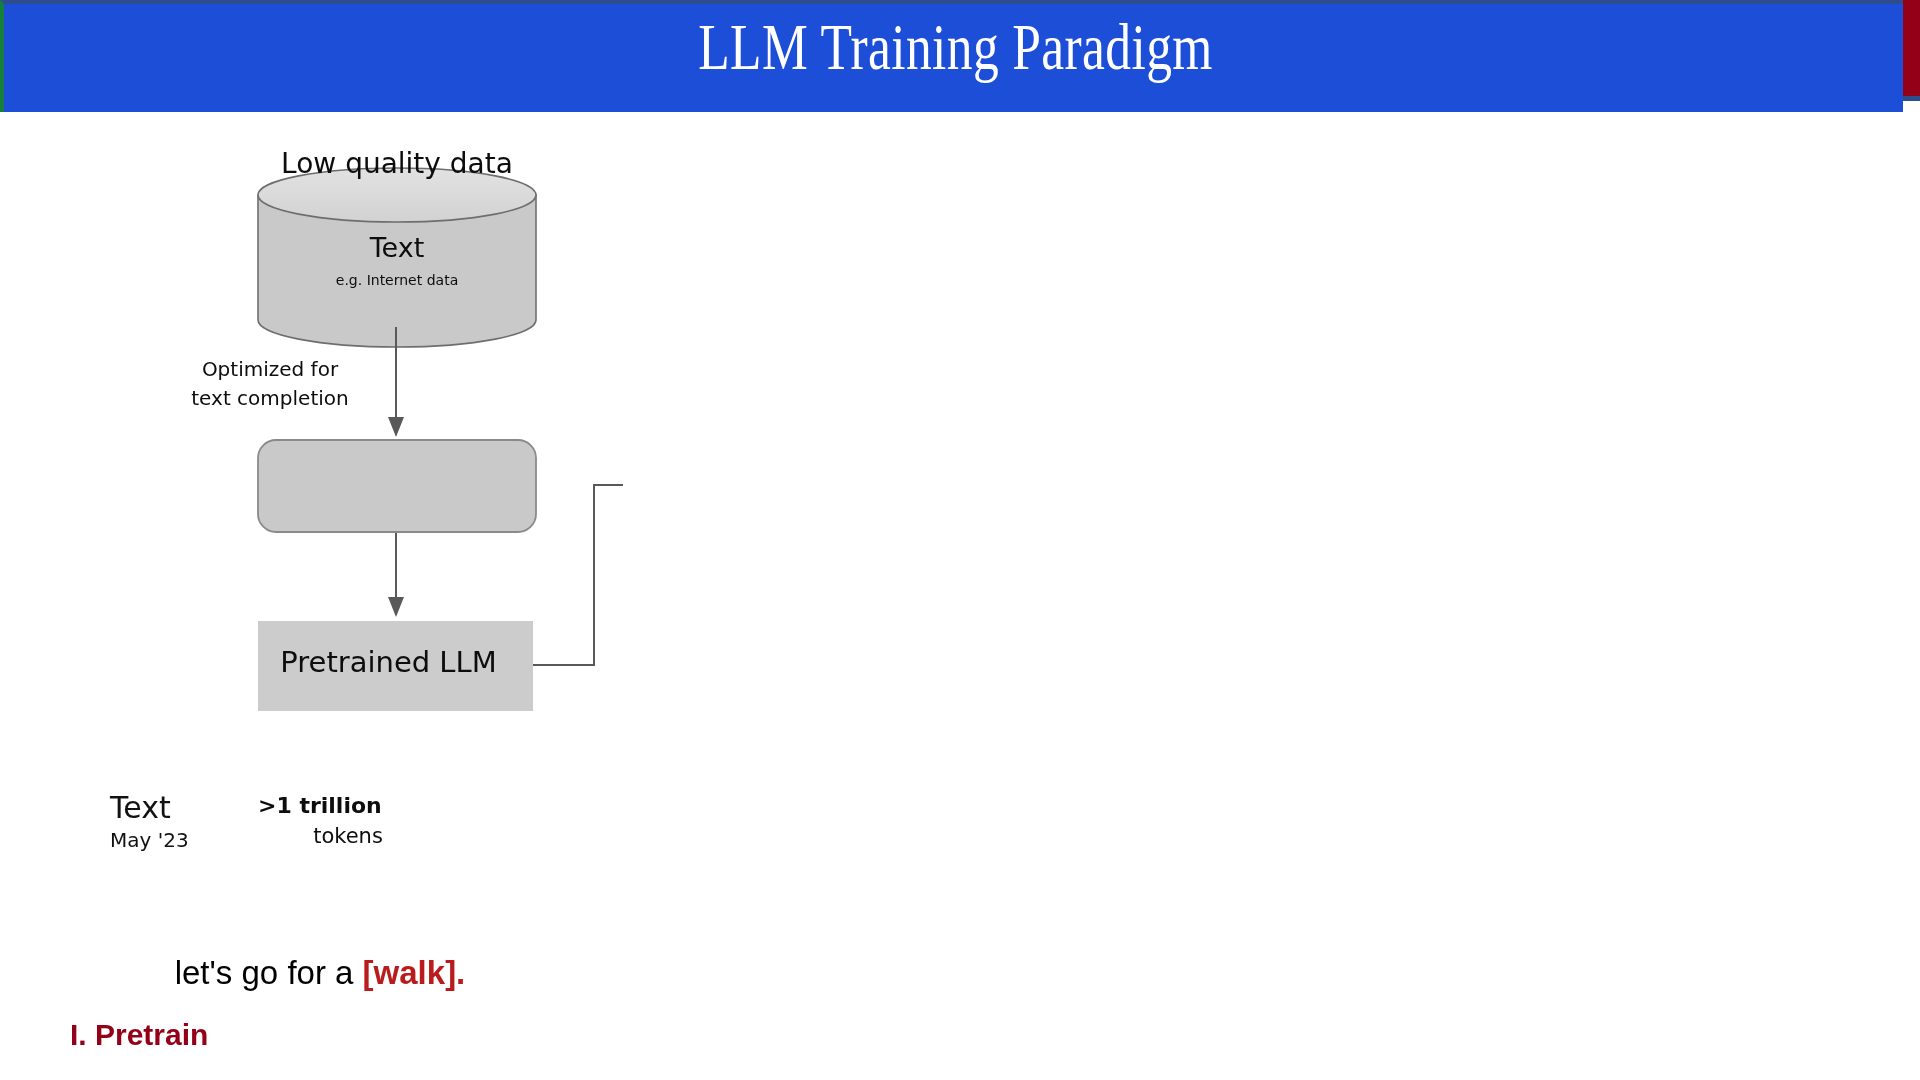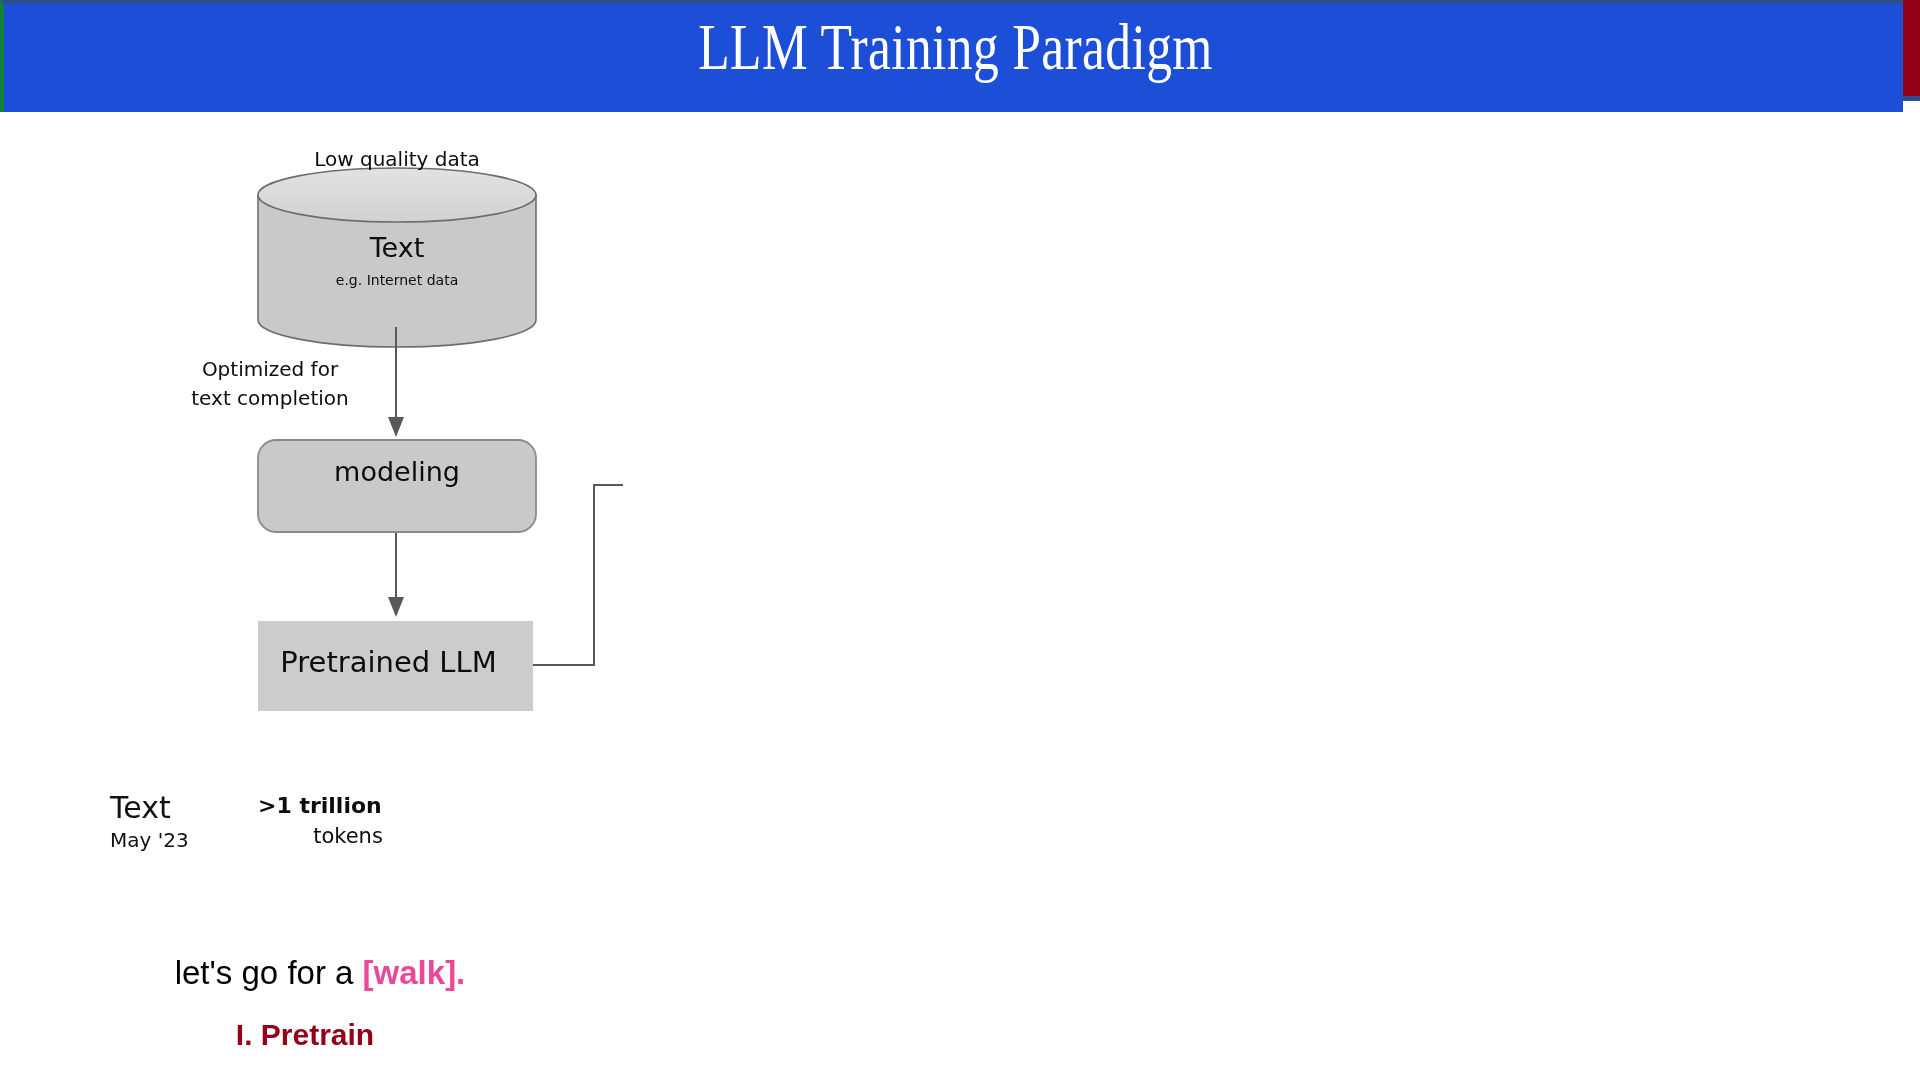--- a/index.html
+++ b/index.html
@@ -75,21 +75,21 @@
     text-align: center;
     color: #0d0d0d;
     font-family: "DejaVu Sans", sans-serif;
   }
 
   
   #caption-low-quality {
     left: 258px;
     top: 147px;
     width: 278px;
-    font-size: 20px;
+    font-size: 28px;
   }
 
   
   #cylinder-title {
     left: 258px;
     top: 232px;
     width: 278px;
     font-size: 27px;
   }
   #cylinder-subtitle {
@@ -170,29 +170,29 @@
     left: 70px;
     top: 905px;
     width: 500px;
     text-align: center;
     font-family: "Liberation Sans", sans-serif;
     font-size: 33px;
     line-height: 45px;
     color: #000000;
   }
   #example-highlight {
-    color: #ec4899;
+    color: #b91c1c;
     font-weight: bold;
   }
   #stage-label {
     position: absolute;
     left: 70px;
     top: 1018px;
     width: 470px;
-    text-align: center;
+    text-align: left;
     font-family: "Liberation Sans", sans-serif;
     font-size: 30px;
     font-weight: bold;
     color: #930018;
   }
 </style>
 </head>
 <body>
 
 <div id="title-banner">
@@ -233,21 +233,20 @@
 
 <div class="node-label" id="cylinder-title">Text</div>
 <div class="node-label" id="cylinder-subtitle">e.g. Internet data</div>
 
 <div class="node-label" id="arrow-annotation">
   <div>Optimized for</div>
   <div>text completion</div>
 </div>
 
 <div class="node-label" id="lm-label">
-  <div>modeling</div>
 </div>
 
 <div class="node-label" id="pretrained-label">Pretrained LLM</div>
 
 <div id="scale-title">Text</div>
 <div id="scale-date">May '23</div>
 <div id="scale-value">&gt;1 trillion</div>
 <div id="scale-unit">tokens</div>
 
 <div id="example-block">

